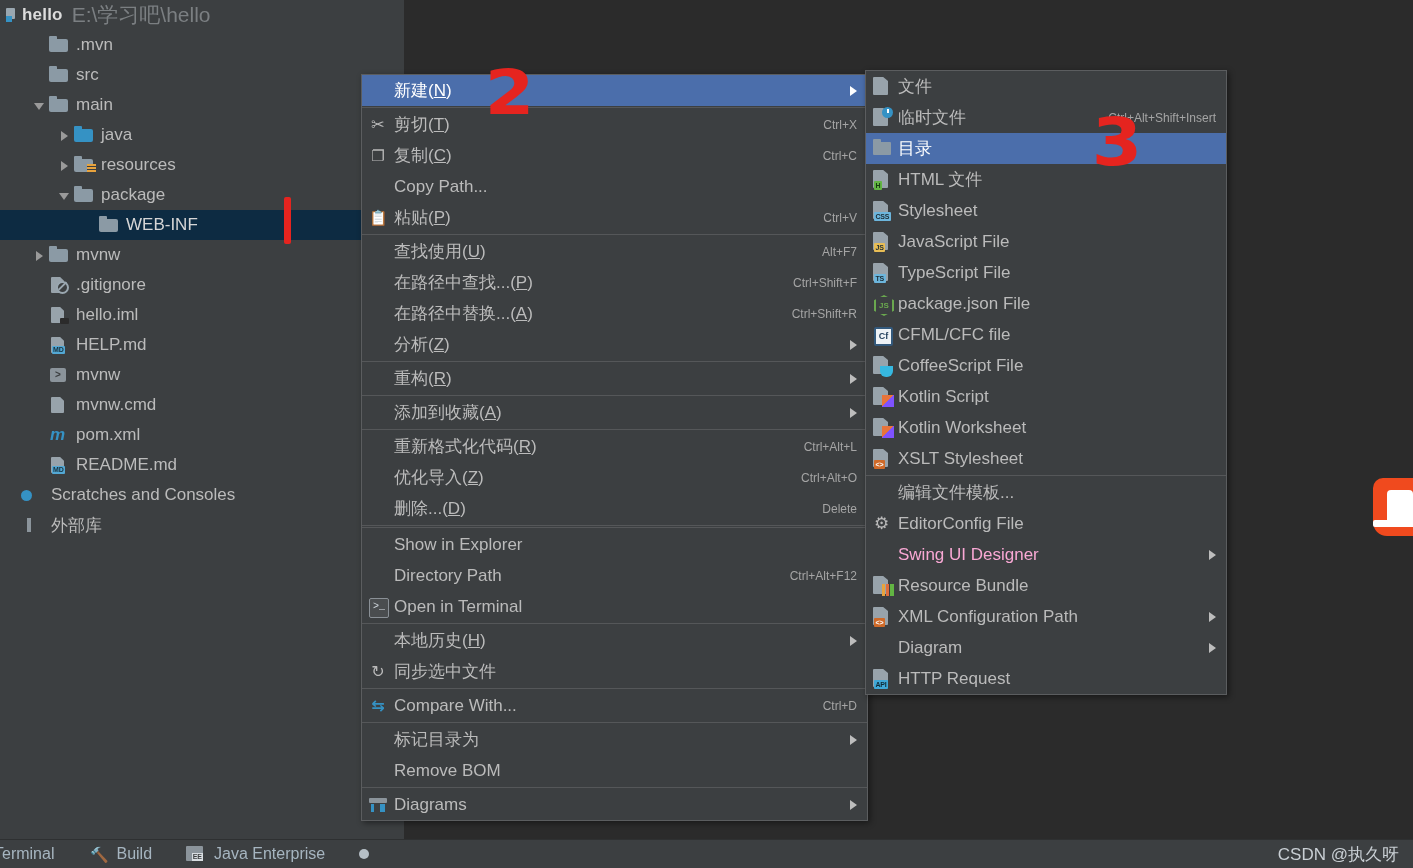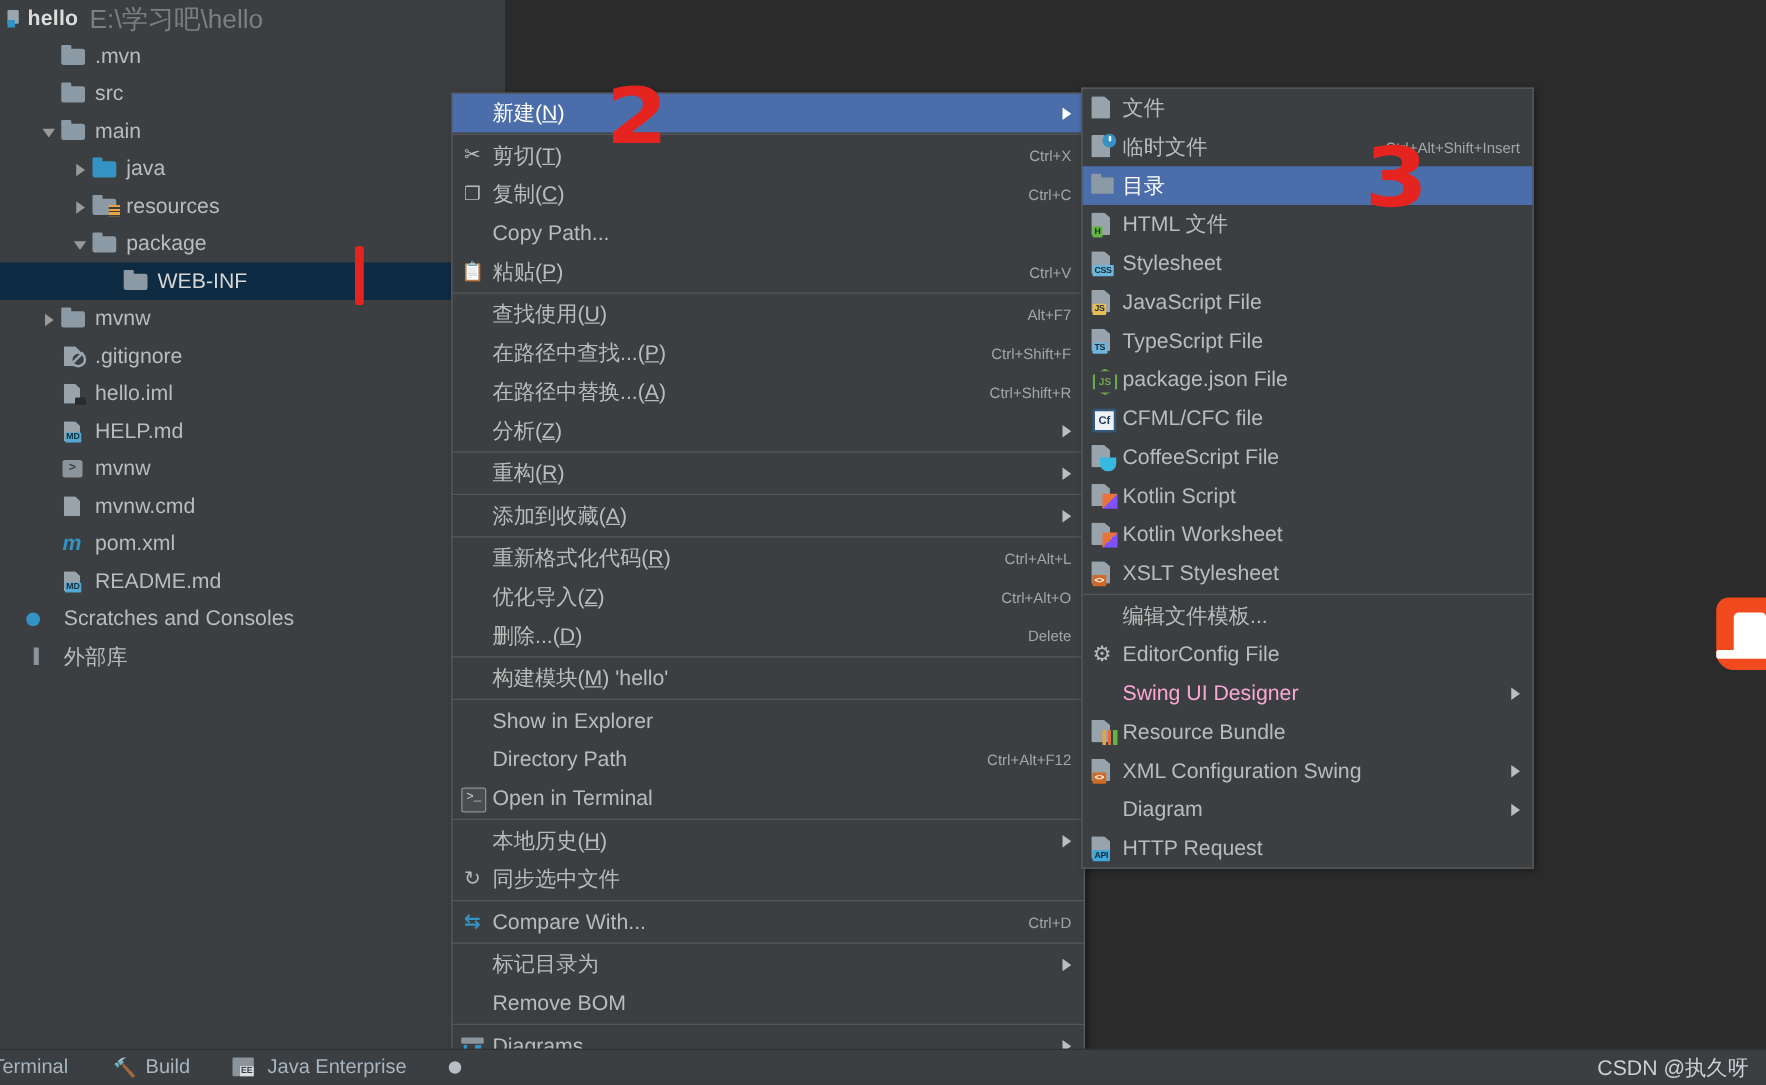--- a/index.html
+++ b/index.html
@@ -377,24 +377,20 @@
         <span class="ic"></span>
         <span class="txt">优化导入(<u>Z</u>)</span>
         <span class="sc">Ctrl+Alt+O</span>
       </div>
       <div class="mi">
         <span class="ic"></span>
         <span class="txt">删除...(<u>D</u>)</span>
         <span class="sc">Delete</span>
       </div>
       <div class="sep"></div>
-      <div class="mi">
-        <span class="ic"></span>
-        <span class="txt">构建模块(<u>M</u>) 'hello'</span>
-      </div>
       <div class="sep"></div>
       <div class="mi">
         <span class="ic"></span>
         <span class="txt">Show in Explorer</span>
       </div>
       <div class="mi">
         <span class="ic"></span>
         <span class="txt">Directory Path</span>
         <span class="sc">Ctrl+Alt+F12</span>
       </div>
@@ -586,21 +582,21 @@
         </span>
         <span class="txt">Resource Bundle</span>
       </div>
       <div class="mi">
         <span class="ic">
           <span class="fi">
             <span class="sheet"></span>
             <span class="tag xslt">&lt;&gt;</span>
           </span>
         </span>
-        <span class="txt">XML Configuration Swing</span>
+        <span class="txt">XML Configuration Path</span>
         <span class="sub-arrow"></span>
       </div>
       <div class="mi">
         <span class="ic"></span>
         <span class="txt">Diagram</span>
         <span class="sub-arrow"></span>
       </div>
       <div class="mi">
         <span class="ic">
           <span class="fi">

